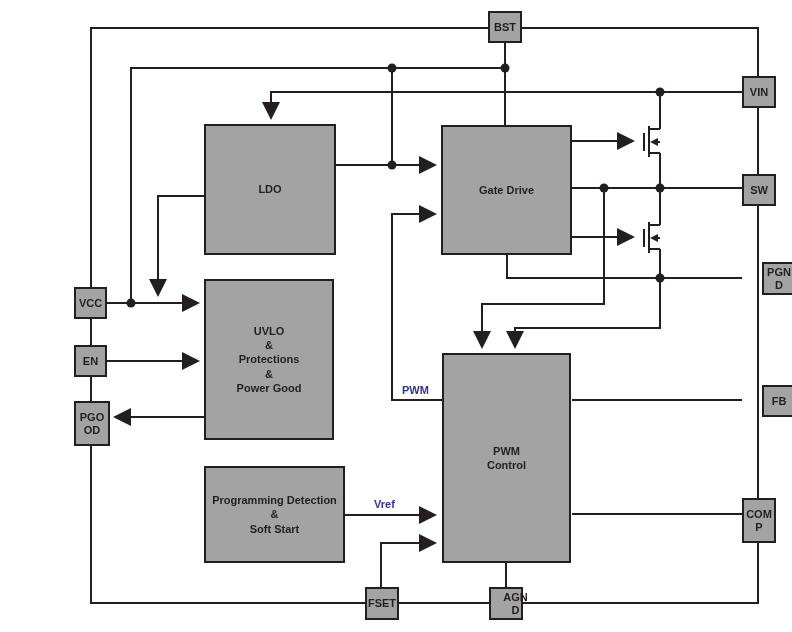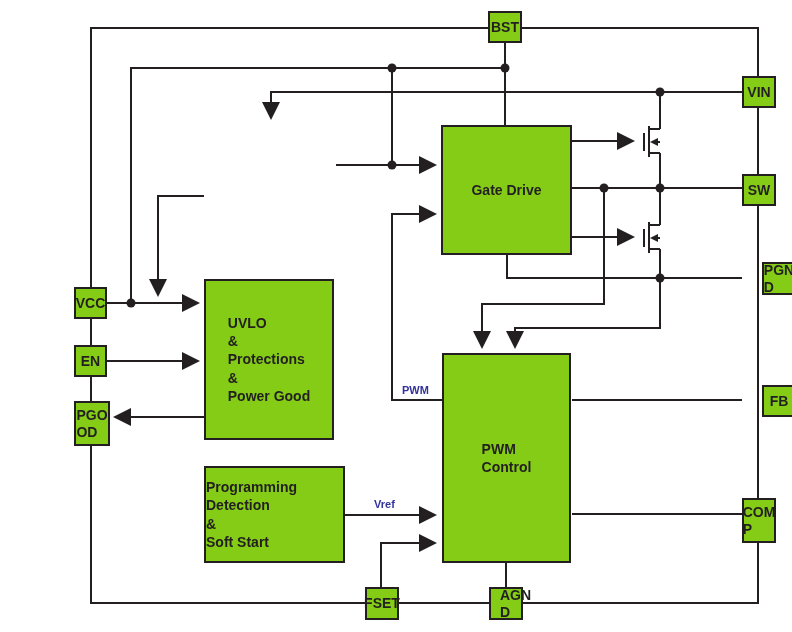--- a/index.html
+++ b/index.html
@@ -8,25 +8,26 @@
     width:792px;height:632px;
     background:#ffffff;
     font-family:"Liberation Sans", sans-serif;
     overflow:hidden;
   }
   #wires{position:absolute;left:0;top:0;z-index:1;}
   .block, .pin{
     position:absolute;
     box-sizing:border-box;
     border:2px solid #231f20;
-    background:#84cc16;
+    background:#a3a3a3;
     color:#231f20;
     display:flex;align-items:center;justify-content:center;
+    text-align:center;
     font-weight:bold;
-    font-size:14px;
+    font-size:11px;
     line-height:1.18;
     white-space:pre-line;
     z-index:2;
   }
   .block{line-height:1.3;}
   .sig{
     position:absolute;
     color:#32329b;
     font-weight:bold;
     font-size:11px;
@@ -172,20 +173,21 @@
       <circle cx="392" cy="68" r="4.5"></circle>
       <circle cx="392" cy="165" r="4.5"></circle>
       <circle cx="505" cy="68" r="4.5"></circle>
       <circle cx="660" cy="92" r="4.5"></circle>
       <circle cx="604" cy="188" r="4.5"></circle>
       <circle cx="660" cy="188" r="4.5"></circle>
       <circle cx="660" cy="278" r="4.5"></circle>
     </g>
   </svg>
 
+  <div class="block" id="ldo">LDO</div>
   <div class="block" id="gdrv">Gate Drive</div>
   <div class="block" id="uvlo">UVLO
 &amp;
 Protections
 &amp;
 Power Good</div>
   <div class="block" id="pwmc">PWM
 Control</div>
   <div class="block" id="prog">Programming Detection
 &amp;

